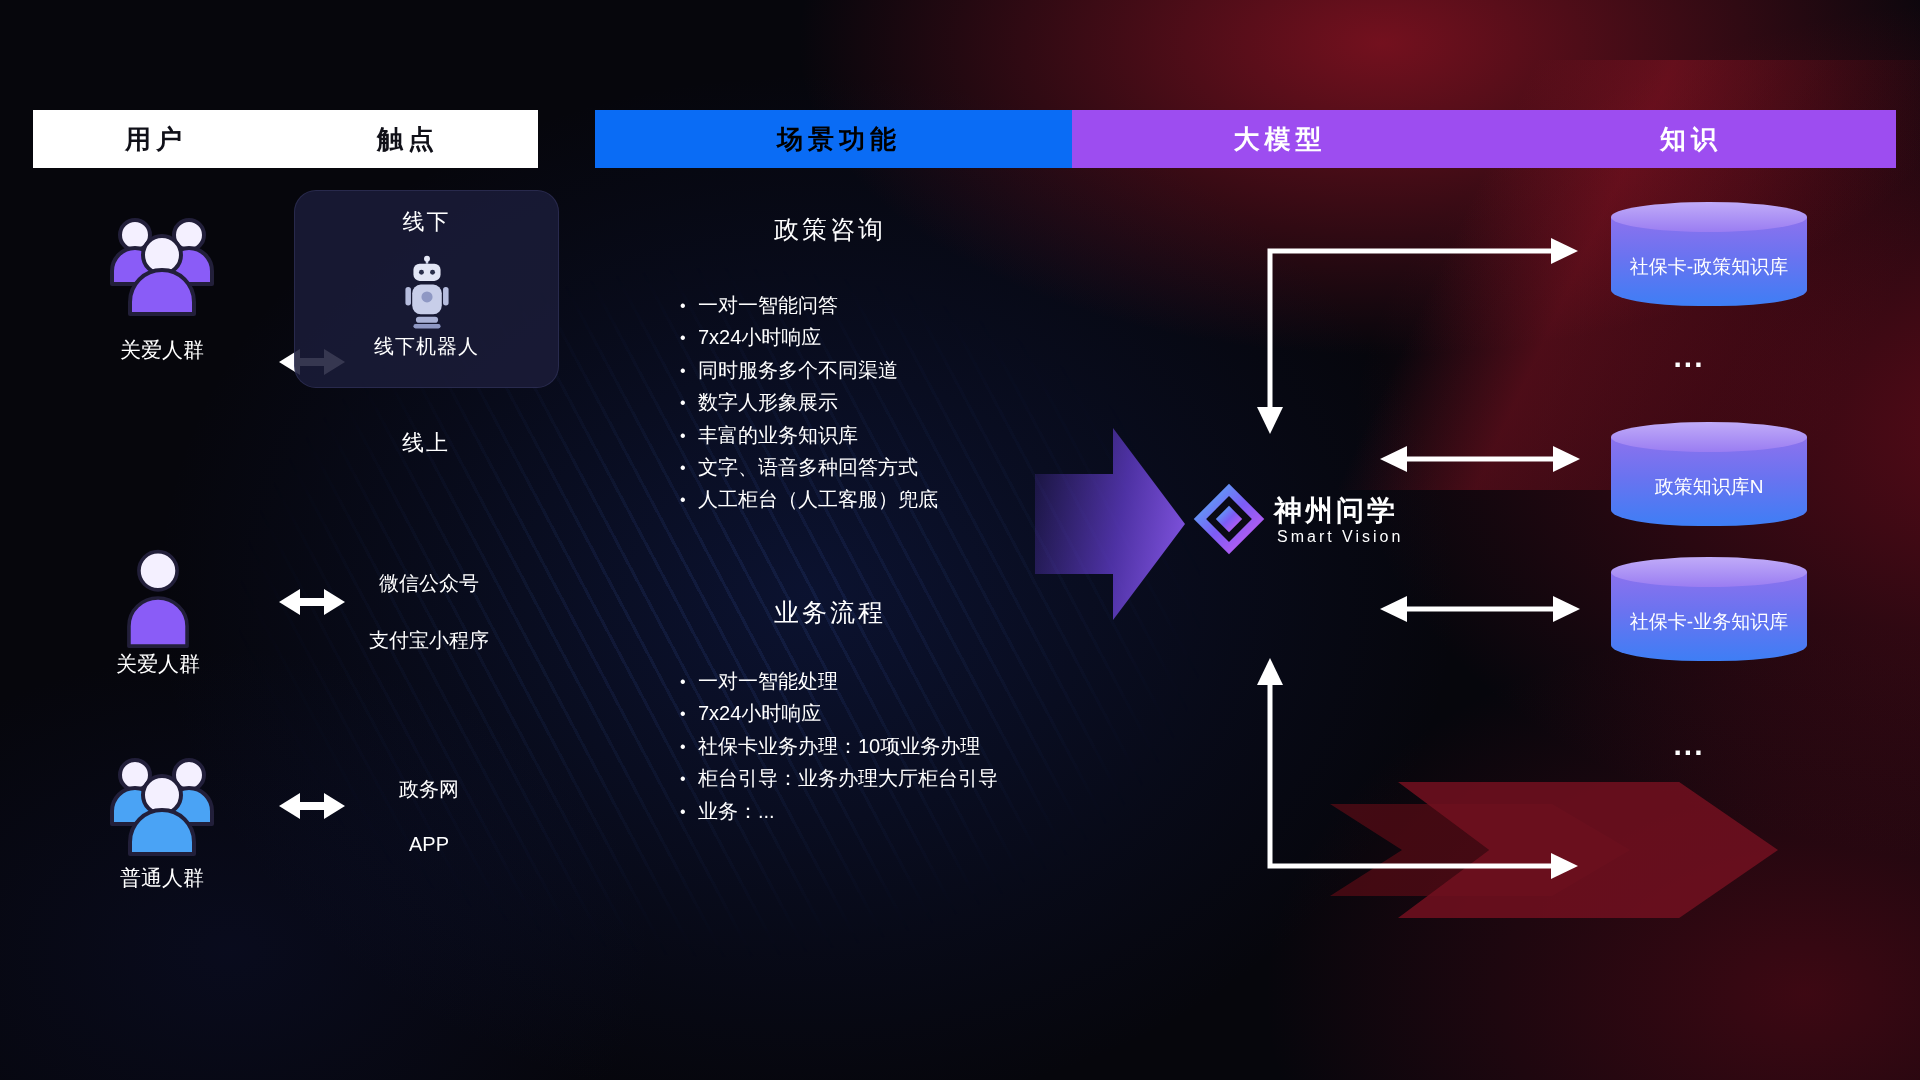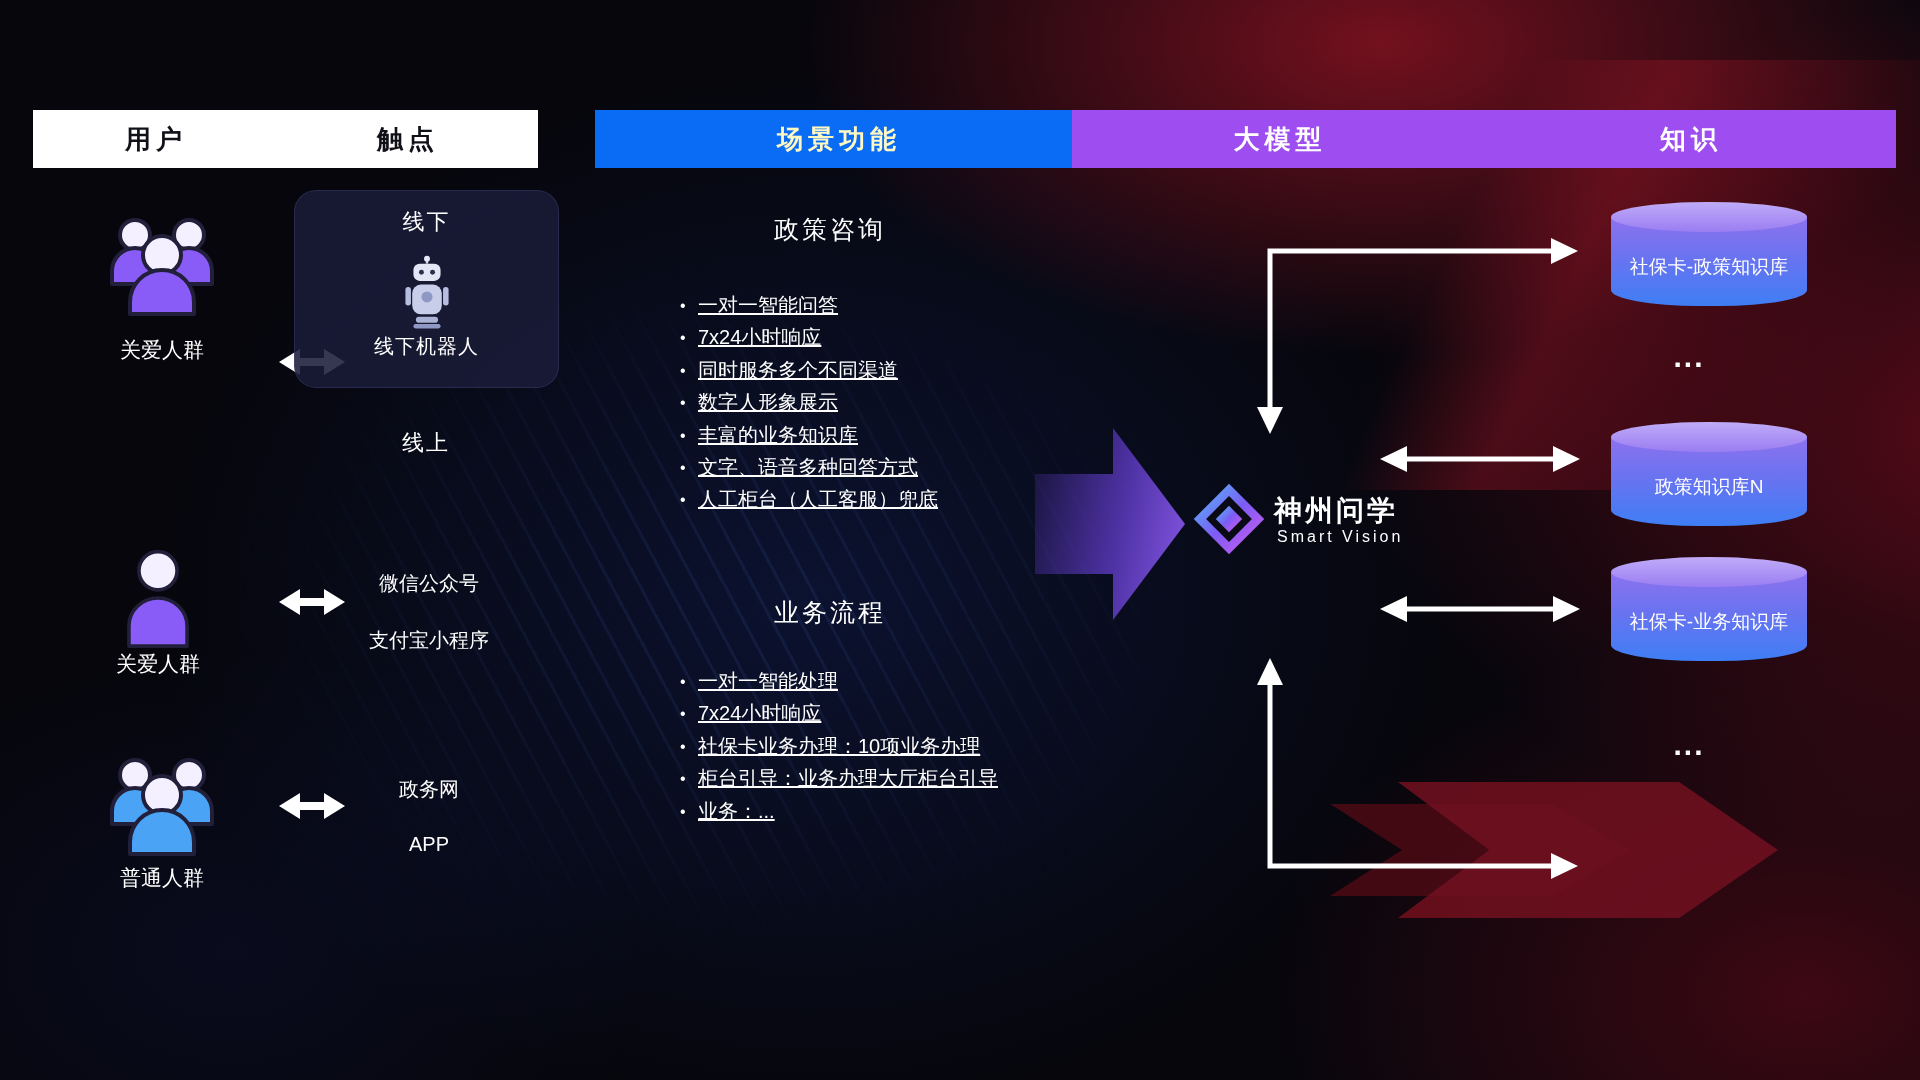--- a/index.html
+++ b/index.html
@@ -26,39 +26,39 @@
   .chev1{left:1398px;top:782px;width:380px;height:136px;background:#70101f;opacity:.88;}
   .chev2{left:1330px;top:804px;width:300px;height:92px;background:#4c0a14;opacity:.85;}
   .redband{
     left:1160px;top:60px;width:790px;height:430px;
     background:linear-gradient(115deg, rgba(0,0,0,0) 38%, rgba(195,25,45,0.30) 52%, rgba(130,12,28,0.18) 72%, rgba(0,0,0,0) 85%);
   }
   
   .hdr{height:58px;display:flex;align-items:center;justify-content:center;
        font-size:26px;font-weight:bold;letter-spacing:5px;top:110px;padding-left:8px;}
   .hdr.white{background:#ffffff;color:#101018;}
-  .hdr.blue{background:#0a6cf5;color:#fef9c3;}
+  .hdr.blue{background:#0a6cf5;color:#000000;}
   .hdr.purple{background:#9d4df0;color:#fff;}
   
   .lbl{color:#fff;text-align:center;}
   .ulabel{font-size:21px;width:170px;}
   .chan{font-size:20px;width:250px;}
   .coltxt{font-size:22px;width:170px;letter-spacing:2px;}
   
   .card{
     left:294px;top:190px;width:263px;height:196px;border-radius:22px;
     background:rgba(26,27,56,0.88);border:1px solid rgba(130,130,210,0.16);
   }
   .card .ttl{position:absolute;top:16px;left:0;width:100%;text-align:center;color:#fff;font-size:22px;letter-spacing:2px;}
   .card .robot{position:absolute;top:64px;left:50%;transform:translateX(-50%);}
   .card .rlabel{position:absolute;top:142px;left:0;width:100%;text-align:center;color:#fff;font-size:20px;letter-spacing:1px;}
   
   .sc-title{font-size:25px;color:#fff;text-align:center;width:280px;letter-spacing:3px;}
   .blist{list-style:none;margin:0;padding:0;color:#fff;font-size:20px;width:460px;}
-  .blist li{line-height:32.4px;position:relative;padding-left:22px;white-space:nowrap;text-decoration:underline;}
+  .blist li{line-height:32.4px;position:relative;padding-left:22px;white-space:nowrap;}
   .blist li::before{content:"•";position:absolute;left:4px;font-size:16px;top:1px;}
   
   .big-arrow{
     left:1035px;top:428px;width:150px;height:192px;
     background:linear-gradient(100deg, rgba(84,48,180,0.18) 0%, rgba(104,64,215,0.72) 55%, rgba(142,92,242,0.95) 100%);
     clip-path:polygon(0 24%,52% 24%,52% 0,100% 50%,52% 100%,52% 76%,0 76%);
   }
   
   .logo-name{left:1274px;top:492px;font-size:28px;font-weight:bold;color:#fff;letter-spacing:3px;}
   .logo-sub{left:1277px;top:528px;font-size:16px;color:#fff;letter-spacing:3px;}

